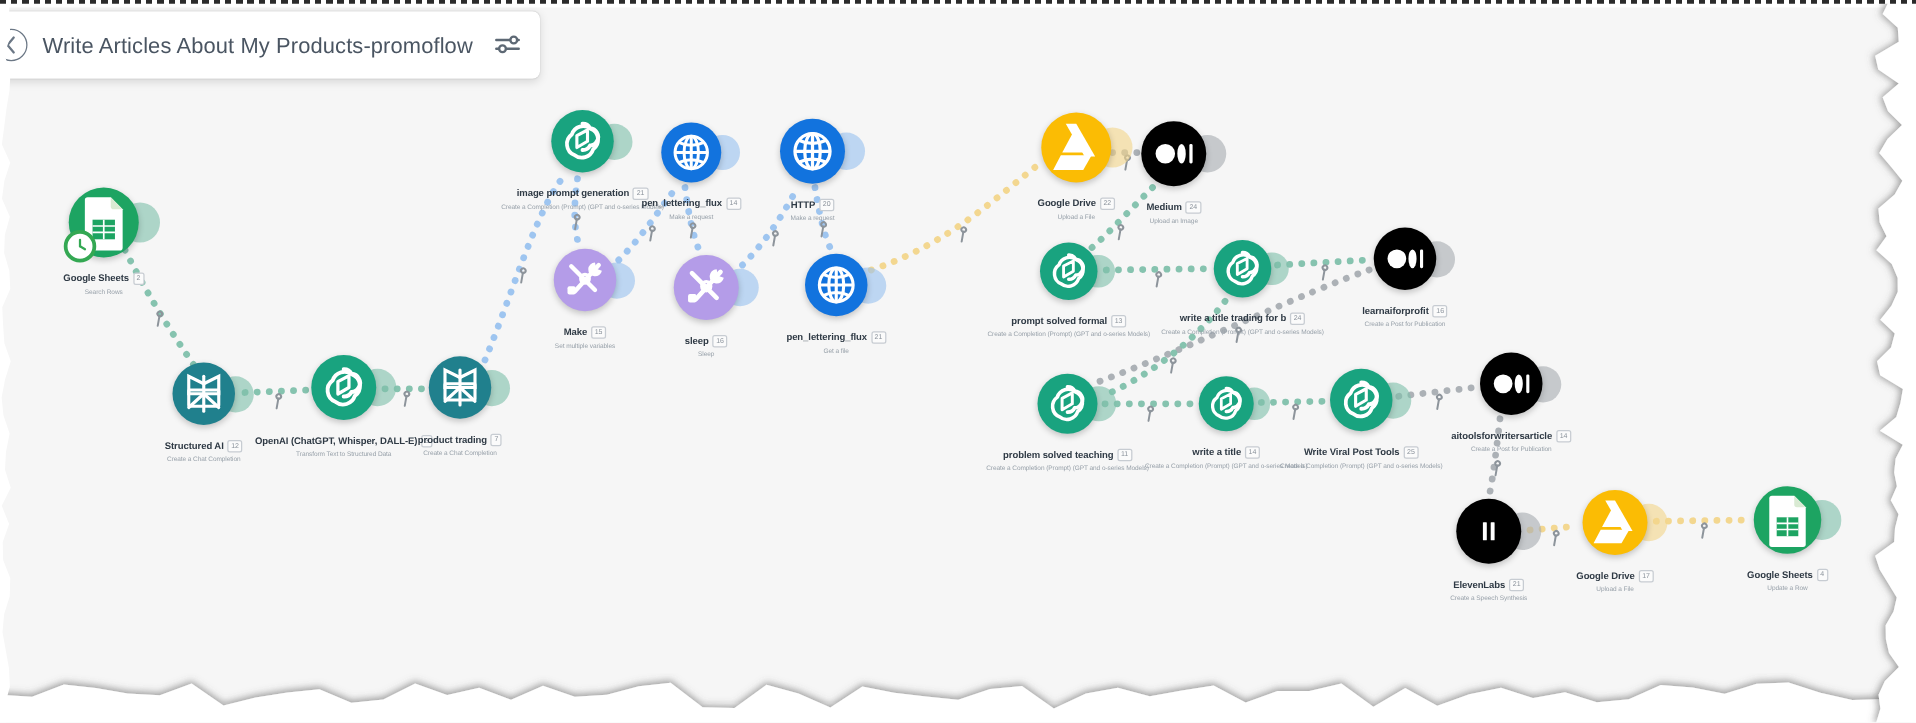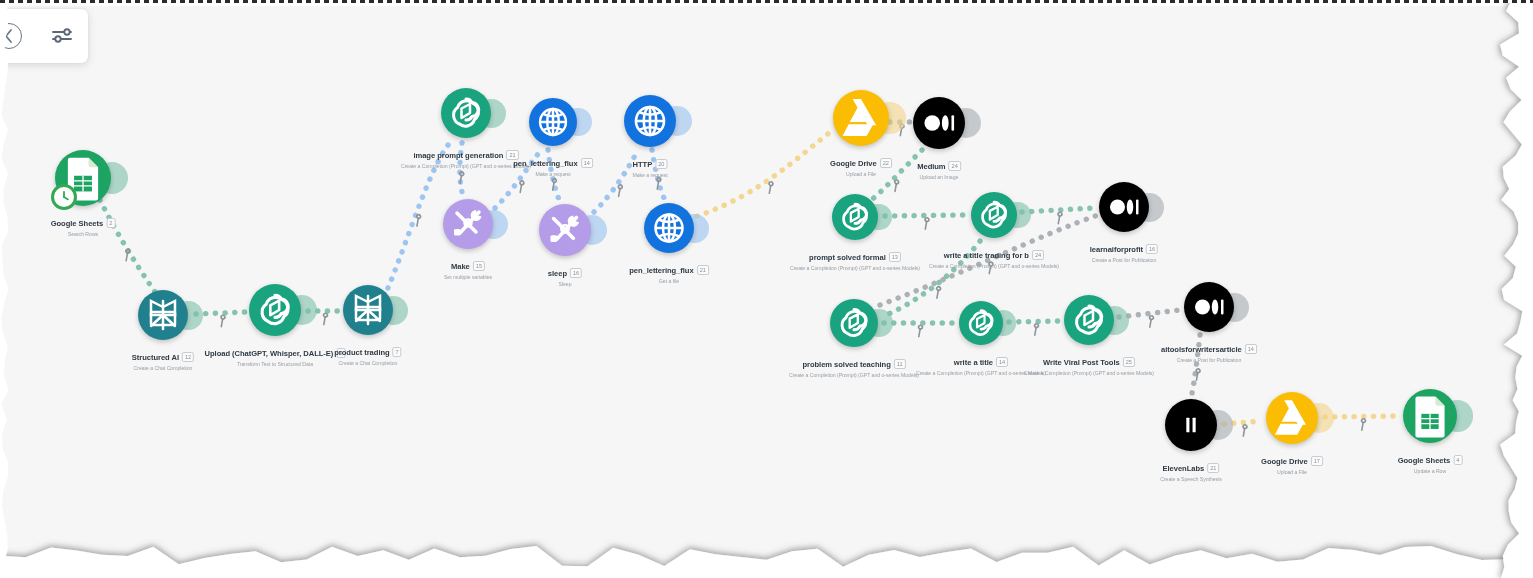--- a/index.html
+++ b/index.html
@@ -393,21 +393,21 @@
             <svg width="52" height="52" viewBox="0 0 100 100">
               <g fill="none" stroke="#ffffff" stroke-width="6.2" stroke-linejoin="round" stroke-linecap="round">
                  <path d="M50 22 a13 13 0 0 1 12 7 M62 29 a13 13 0 0 1 11 7 M73 36 a13 13 0 0 1 0 14
                           M73 50 a13 13 0 0 1 -11 7 M62 57 a13 13 0 0 1 -12 7"></path>
                </g>
                <path fill="none" stroke="#ffffff" stroke-width="6" stroke-linecap="round" stroke-linejoin="round" d="M63 30 a19 19 0 0 0 -30 9 a19 19 0 0 0 4 33 a19 19 0 0 0 30 -9 a19 19 0 0 0 -4 -33 z"></path>
                <path fill="none" stroke="#ffffff" stroke-width="5" stroke-linecap="round" stroke-linejoin="round" d="M41 41 L58 32 M58 32 L58 50 M58 50 L41 60 M41 60 L41 41"></path>
             </svg>
           </div>
           <div class="node-label" style="left: 275px; top: 336px;">
-            <div><span class="node-name">Upload (ChatGPT, Whisper, DALL-E)</span><span class="node-badge">3</span></div>
+            <div><span class="node-name">OpenAI (ChatGPT, Whisper, DALL-E)</span><span class="node-badge">3</span></div>
             <div class="node-sub">Transform Text to Structured Data</div>
           </div>
         </div>
         <div class="stub" style="width: 29px; height: 29px; left: 379.25px; top: 289.5px; background: rgb(127, 192, 171);"></div>
         <div class="node" style="left: 0px; top: 0px;">
           <div class="node-circle" style="width: 50px; height: 50px; left: 343px; top: 279px; background: rgb(32, 128, 141);">
             <svg width="50" height="50" viewBox="0 0 100 100">
               <g stroke="#ffffff" stroke-width="5" fill="none" stroke-linecap="round">
                  <line x1="50" y1="22" x2="50" y2="78"></line>
                  <path d="M50 34 L26 22 L26 50 L50 50"></path>
@@ -764,20 +764,21 @@
   <svg class="torn" id="torn-left" viewBox="0 0 14 578" preserveAspectRatio="none">
     <path id="tornLeftPath" fill="#ffffff" d="M 0,0 L 7.7,0 L 7.2,14.4 L 8.5,28.9 L 3.4,43.4 L 8.4,57.8 L 7.6,72.3 L 5.2,86.7 L 3.4,101.2 L 1.5,115.6 L 8.2,130.1 L 3.5,144.5 L 1.6,158.9 L 7.9,173.4 L 3.9,187.8 L 3.3,202.3 L 7.5,216.8 L 8.2,231.2 L 1.8,245.7 L 2.5,260.1 L 3.5,274.6 L 8.6,289.0 L 4.1,303.4 L 1.3,317.9 L 2.8,332.4 L 7.7,346.8 L 4.8,361.3 L 4.0,375.7 L 8.6,390.1 L 1.4,404.6 L 7.3,419.1 L 2.2,433.5 L 2.5,447.9 L 8.2,462.4 L 7.8,476.9 L 3.3,491.3 L 2.0,505.8 L 4.6,520.2 L 7.2,534.6 L 7.9,549.1 L 4.1,563.5 L 1.5,578.0 L 0,578 Z"></path>
   </svg>
 
   <div id="scenario-header">
     <div id="back-button">
       <svg width="24" height="24" viewBox="0 0 24 24" style="position:absolute;left:0;top:0">
         <path d="M14 6 L9 12 L14 18" fill="none" stroke="#6b7785" stroke-width="1.8" stroke-linecap="round" stroke-linejoin="round"></path>
       </svg>
     </div>
+    <div id="scenario-title">Write Articles About My Products-promoflow</div>
     <div id="settings-icon">
       <svg width="24" height="24" viewBox="0 0 24 24">
         <line x1="3" y1="8" x2="21" y2="8" stroke="#5d6874" stroke-width="1.9" stroke-linecap="round"></line>
         <line x1="3" y1="15" x2="21" y2="15" stroke="#5d6874" stroke-width="1.9" stroke-linecap="round"></line>
         <circle cx="17" cy="8" r="2.7" fill="#ffffff" stroke="#5d6874" stroke-width="1.9"></circle>
         <circle cx="8" cy="15" r="2.7" fill="#ffffff" stroke="#5d6874" stroke-width="1.9"></circle>
       </svg>
     </div>
   </div>
 

